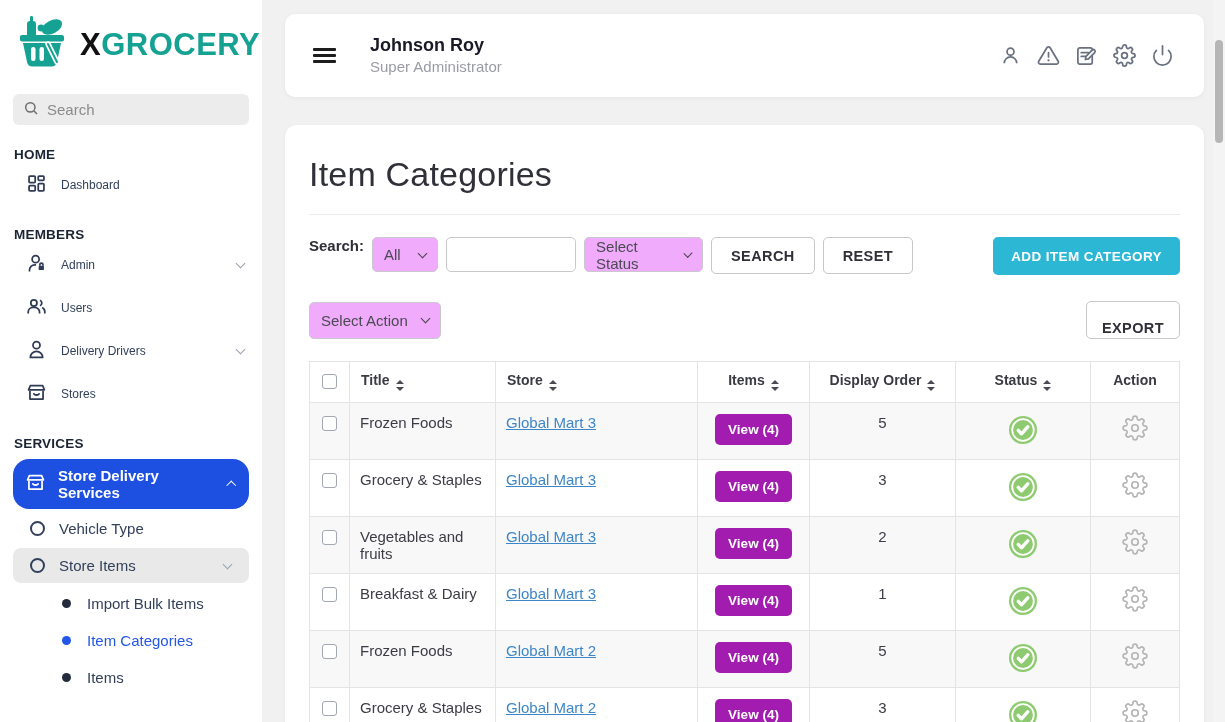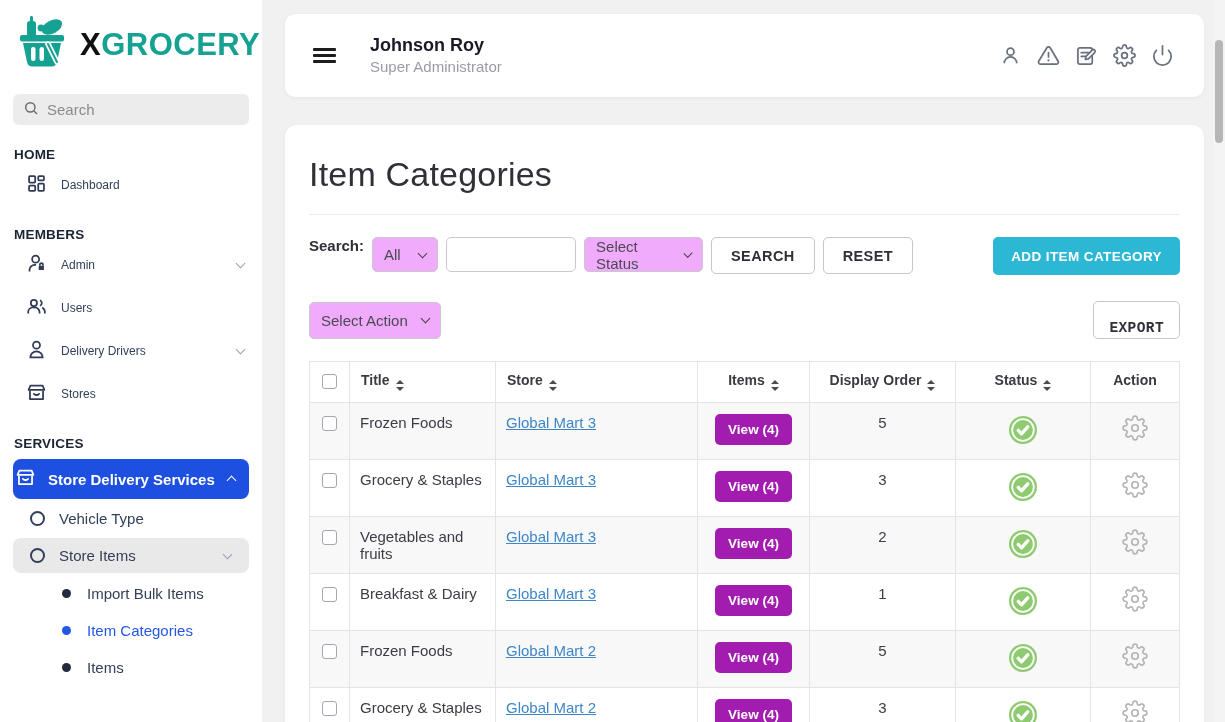--- a/index.html
+++ b/index.html
@@ -14,21 +14,21 @@
   .logo-rest { color:#16a293; }
   .side-search { margin:12px 13px 4px 13px; height:31px; background:#ececec; border-radius:6px; display:flex; align-items:center; gap:8px; padding:0 10px; }
   .side-search input { border:none; background:transparent; outline:none; font-size:15px; color:#555; width:100%; font-family:inherit; }
   .side-search input::placeholder { color:#8b8b8b; }
   .side-section { margin:22px 14px 2px 14px; font-size:13.5px; font-weight:bold; color:#1b2433; letter-spacing:.2px; }
   .nav-item { display:flex; align-items:center; gap:14px; padding:8px 18px 8px 26px; margin:3px 0; font-size:12px; color:#33405a; cursor:pointer; }
   .nav-item svg { flex:none; }
   .chev { width:7px; height:7px; border-right:1.8px solid #9aa2b1; border-bottom:1.8px solid #9aa2b1; display:inline-block; margin-left:auto; }
   .chev.down { transform:rotate(45deg); margin-top:-3px; }
   .chev.up { transform:rotate(-135deg); margin-top:3px; border-color:#ffffff; }
-  .active-pill { display:flex; align-items:center; gap:12px; margin:8px 13px 2px 13px; background:#1d4fe1; border-radius:8px; padding:8px 14px 8px 2px; font-size:15px; font-weight:600; color:#fff; cursor:pointer; }
+  .active-pill { display:flex; align-items:center; gap:12px; margin:8px 13px 2px 13px; background:#1d4fe1; border-radius:16px; padding:8px 14px 8px 12px; font-size:15px; font-weight:600; color:#fff; cursor:pointer; }
   .sub-item { display:flex; align-items:center; gap:14px; padding:9px 18px 9px 30px; font-size:15px; color:#33405a; cursor:pointer; }
   .ring { width:15px; height:15px; border:2px solid #33405a; border-radius:50%; flex:none; }
   .subpill { margin:2px 13px; background:#e9e9e9; border-radius:8px; padding:9px 18px 9px 17px; }
   .leaf-item { display:flex; align-items:center; gap:16px; padding:10px 18px 10px 62px; font-size:15px; color:#33405a; cursor:pointer; }
   .dot { width:9px; height:9px; border-radius:50%; background:#232c3d; flex:none; }
   .leaf-item.active { color:#2456e8; }
   .leaf-item.active .dot { background:#2456e8; }
 
   
   .main { flex:1; padding:14px 26px 0 23px; position:relative; }
@@ -49,21 +49,21 @@
   .sel { border:1px solid #c9c9cd; border-radius:5px; height:35px; display:flex; align-items:center; gap:10px; padding:0 11px; font-size:15px; color:#4a4a52; background:#f0abfc; cursor:pointer; }
   .sel .chev { border-color:#444; margin-left:auto; }
   .sel-all { width:66px; }
   .sel-status { width:119px; }
   .sel-action { width:132px; height:37px; }
   .txt { width:130px; height:35px; border:1px solid #c9c9cd; border-radius:5px; outline:none; padding:0 8px; font-size:15px; font-family:inherit; }
   .btn { border:1px solid #c6c6cb; background:#fff; border-radius:5px; height:37px; padding:0 19px; font-size:14.5px; font-weight:bold; color:#2f2f38; letter-spacing:.4px; cursor:pointer; font-family:inherit; }
   .btn-cyan { background:#2cb7d5; border:none; color:#fff; height:38px; padding:0 18px; font-size:13.5px; font-weight:bold; letter-spacing:.4px; border-radius:5px; cursor:pointer; font-family:inherit;margin-left:32px; }
   .spacer { flex:1; }
   .action-row { display:flex; align-items:center; margin-top:26px; }
-  .btn-export { height:23px; padding:18px 15px;font-family:Liberation Mono, monospace; }
+  .btn-export { height:23px; padding:18px 15px; }
 
   
   table { width:100%; border-collapse:collapse; margin-top:22px; table-layout:fixed; }
   th, td { border:1px solid #e4e4e6; font-size:15px; vertical-align:top; }
   th { font-size:14px; font-weight:bold; color:#3a3a42; padding:10px 8px; background:#fff; white-space:nowrap; }
   td { padding:11px 10px; color:#3c3c46; }
   tbody tr:nth-child(odd) { background:#f8f8f9; }
   .col-chk { width:40px; } .col-title { width:146px; } .col-store { width:202px; }
   .col-items { width:112px; } .col-order { width:146px; } .col-status { width:135px; } .col-action { width:89px; }
   .c { text-align:center; }

